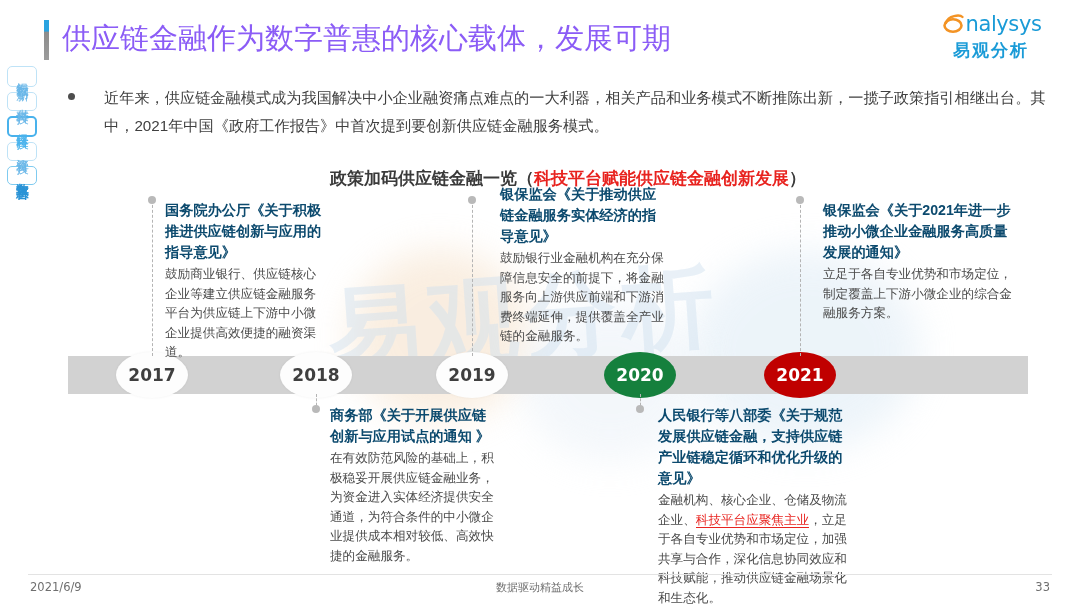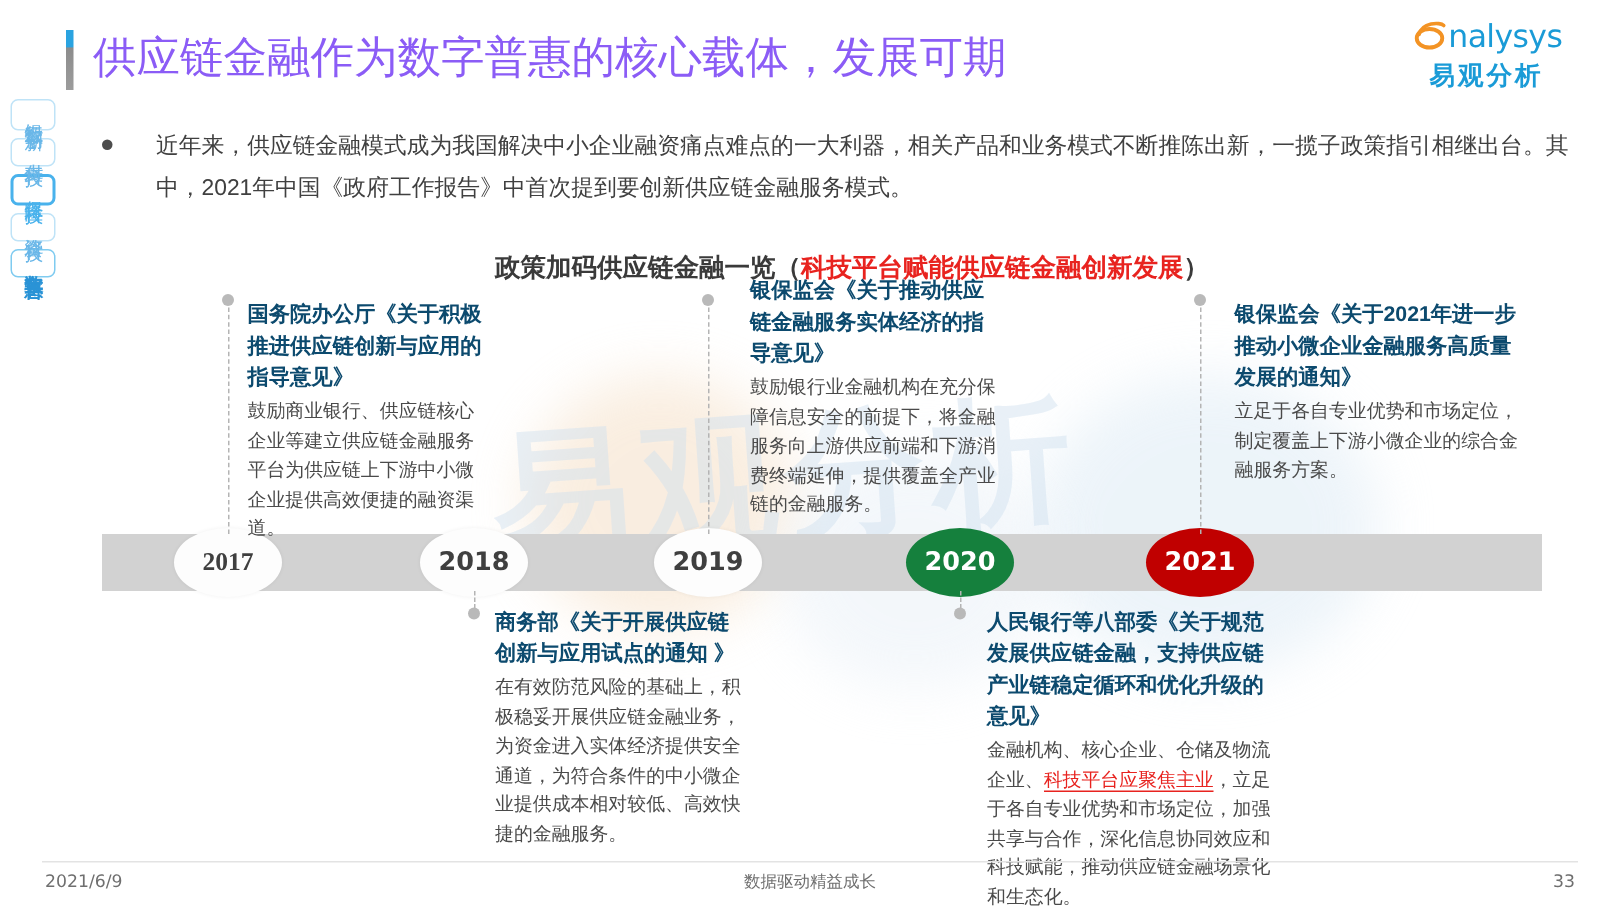--- a/index.html
+++ b/index.html
@@ -133,21 +133,21 @@
   <span class="bullet-dot"></span>
   <span class="bullet-text">近年来，供应链金融模式成为我国解决中小企业融资痛点难点的一大利器，相关产品和业务模式不断推陈出新，一揽子政策指引相继出台。其中，2021年中国《政府工作报告》中首次提到要创新供应链金融服务模式。</span>
 </div>
 
 <div class="chart-title">
   <span>政策加码供应链金融一览（</span><span class="red">科技平台赋能供应链金融创新发展</span><span>）</span>
 </div>
 
 <div class="tl-bar"></div>
 
-<div class="tl-node plain" style="left:116px;font-family:Liberation Serif, serif;">2017</div>
+<div class="tl-node plain" style="left:116px;">2017</div>
 <div class="tl-node plain" style="left:280px;">2018</div>
 <div class="tl-node plain" style="left:436px;">2019</div>
 <div class="tl-node blue" style="left:604px;">2020</div>
 <div class="tl-node red" style="left:764px;">2021</div>
 
 <div class="conn" style="left:152px;top:200px;height:156px;"></div>
 <div class="conn-dot" style="left:148px;top:196px;"></div>
 
 <div class="conn" style="left:316px;top:394px;height:16px;"></div>
 <div class="conn-dot" style="left:312px;top:405px;"></div>

